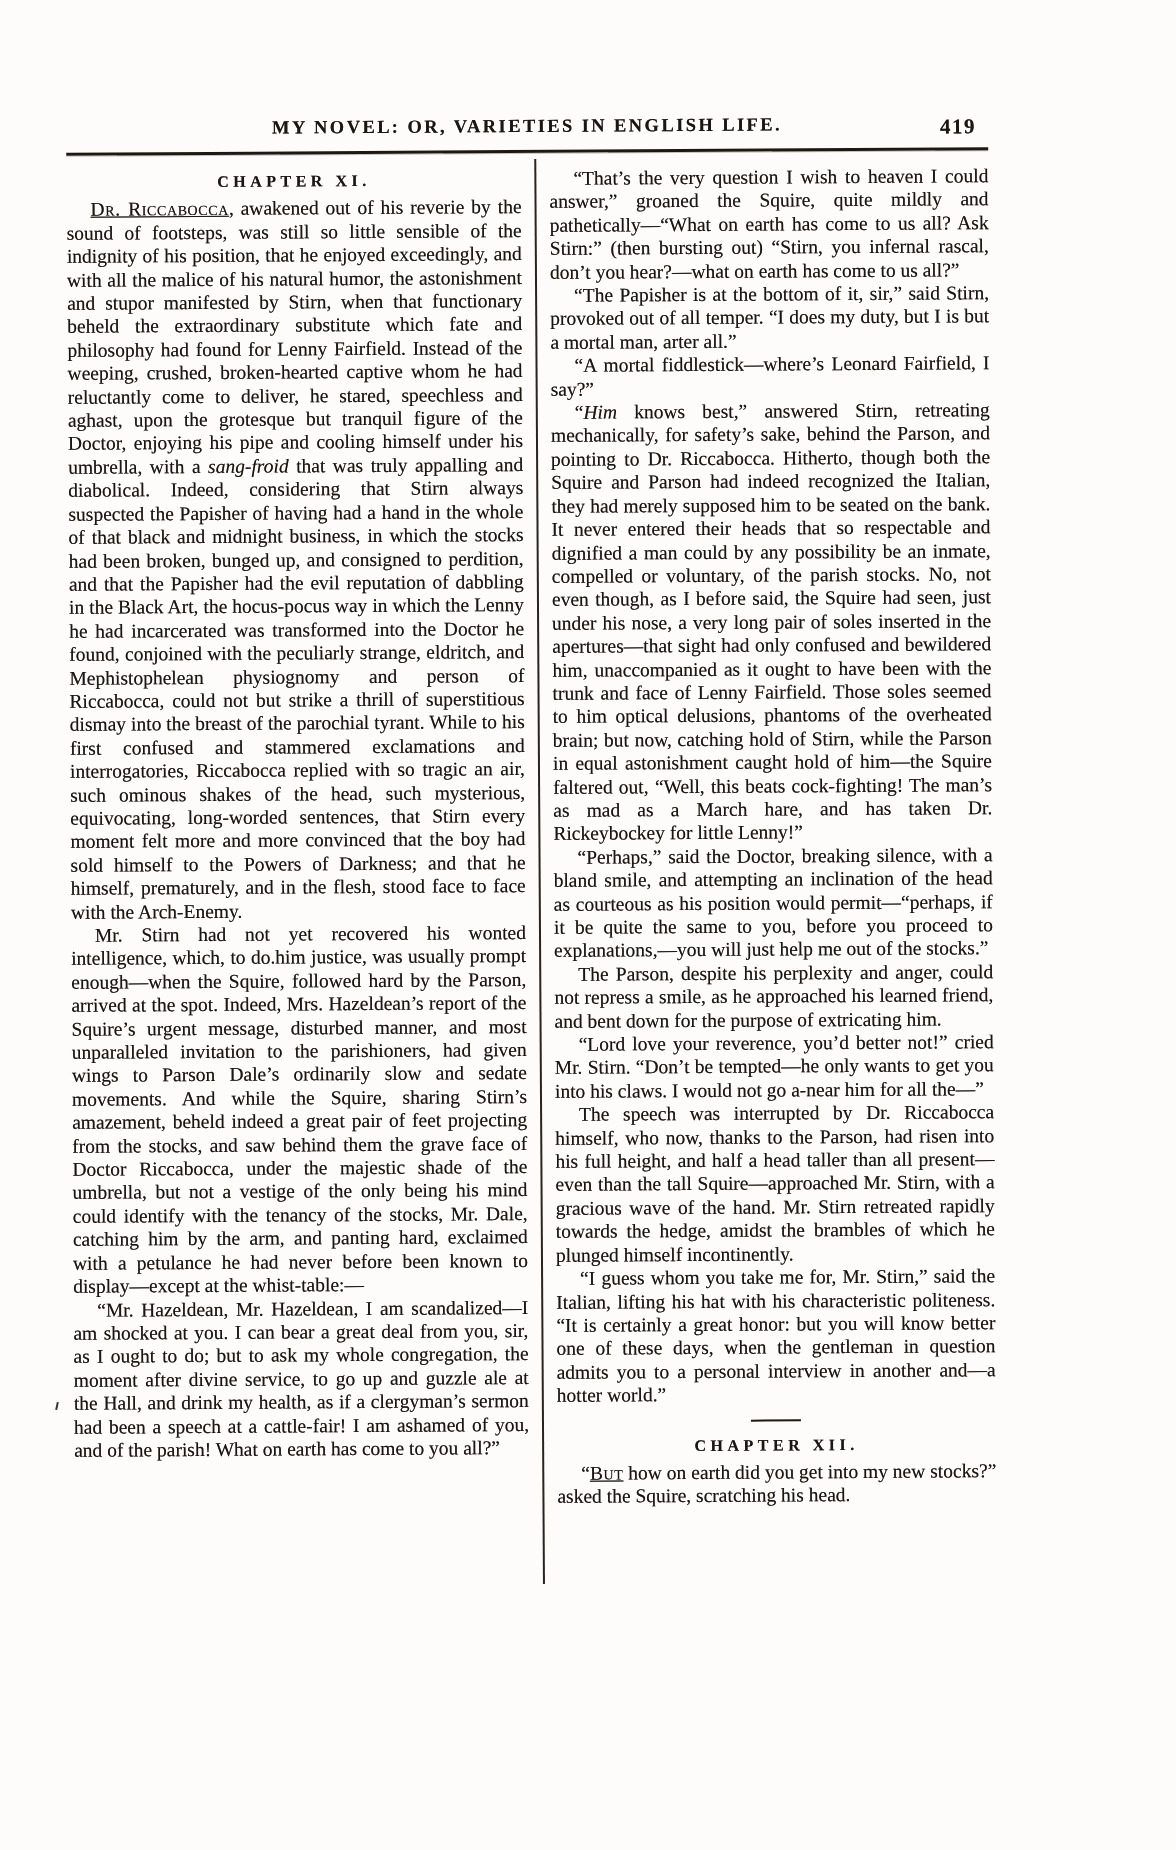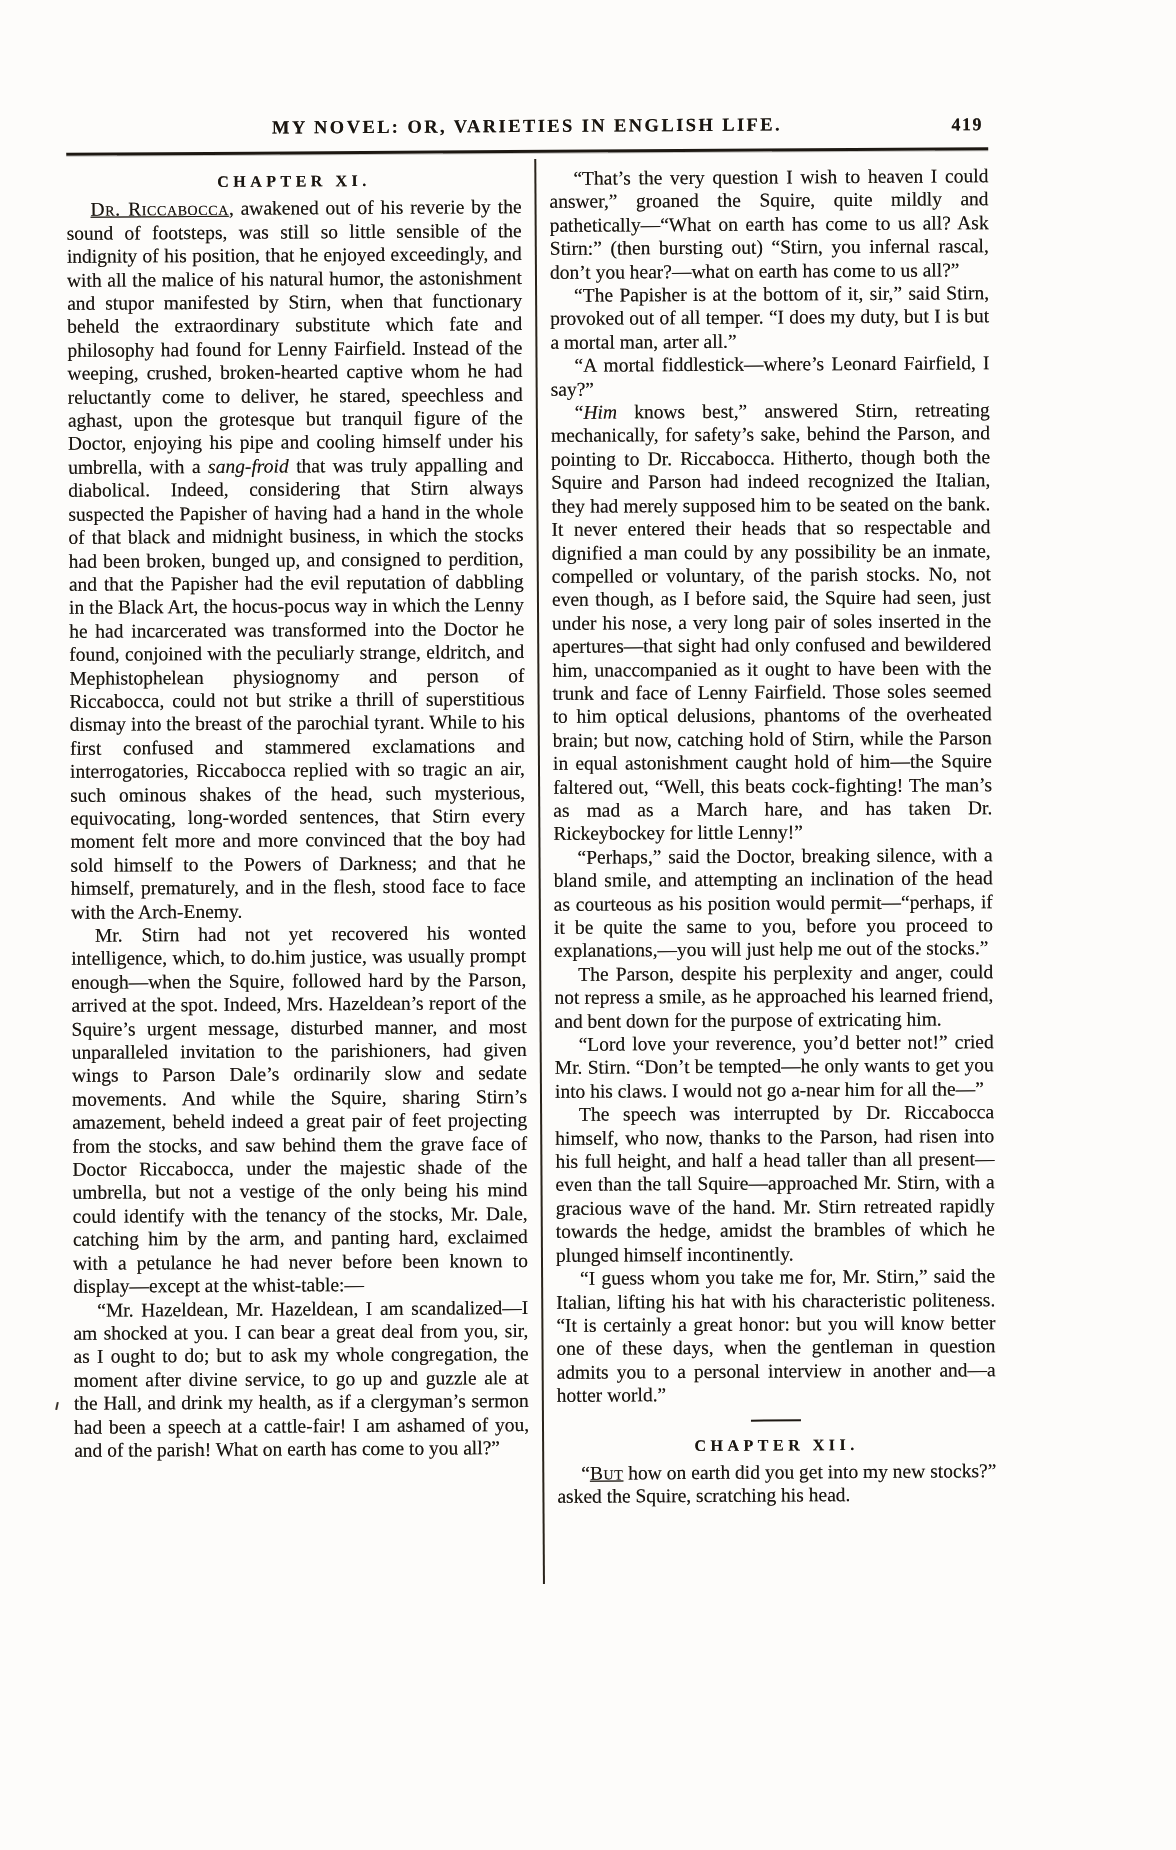--- a/index.html
+++ b/index.html
@@ -25,22 +25,22 @@
     text-shadow: 0 0 0.6px rgba(30,24,15,0.65);
   }
   .header { position: relative; height: 28px; }
   .title {
     text-align: center;
     font-size: 18.5px; font-weight: bold;
     letter-spacing: 2.4px;
     white-space: nowrap;
   }
   .pagenum {
-    position: absolute; right: 5px; top: 1px;
-    font-size: 18px; font-weight: bold;
+    position: absolute; right: 12px; top: 1px;
+    font-size: 21px; font-weight: bold;
     letter-spacing: 1.5px;
   }
   .header-rule {
     height: 0;
     border-top: 3px solid #1d1812;
     margin-top: 6px;
     box-shadow: 0 1px 0 rgba(29,24,18,0.25);
   }
   .columns {
     position: relative;

